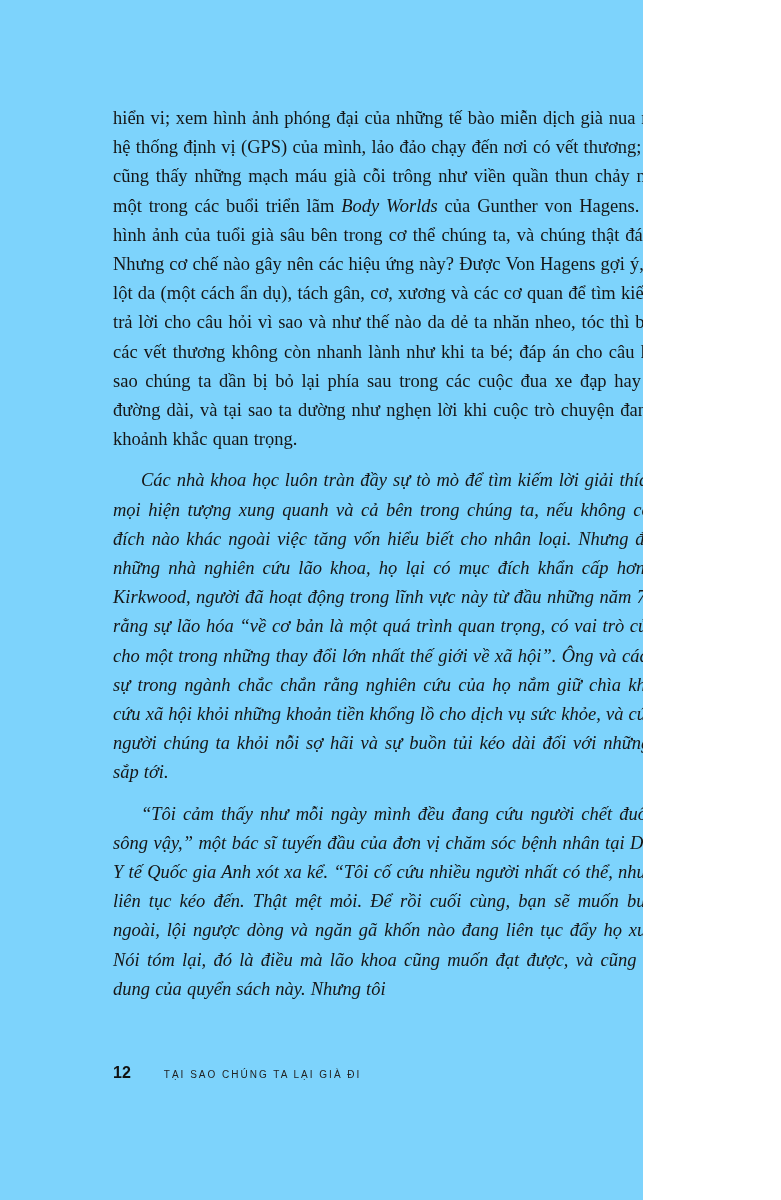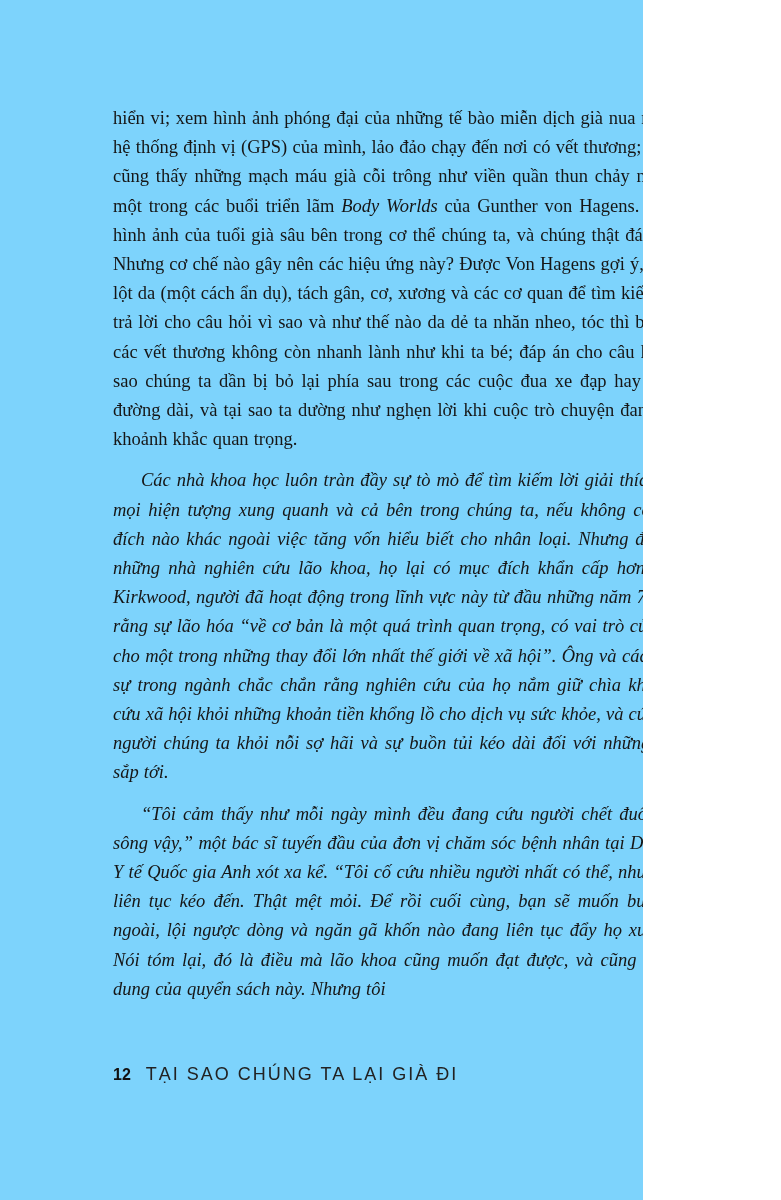--- a/index.html
+++ b/index.html
@@ -39,30 +39,30 @@
   }
   .italic {
     font-style: italic;
   }
   .footer {
     position: absolute;
     left: 113px;
     top: 1064px;
     display: flex;
     align-items: baseline;
-    gap: 15px;
+    gap: 33px;
     font-family: "Liberation Sans", "DejaVu Sans", sans-serif;
   }
   .footer .pagenum {
     font-weight: bold;
     font-size: 16px;
     color: #111111;
   }
   .footer .running-title {
-    font-size: 18px;
+    font-size: 10px;
     letter-spacing: 2px;
     color: #222222;
   }
 </style>
 </head>
 <body>
 
 <div class="page">
 
   <div class="text-block">

